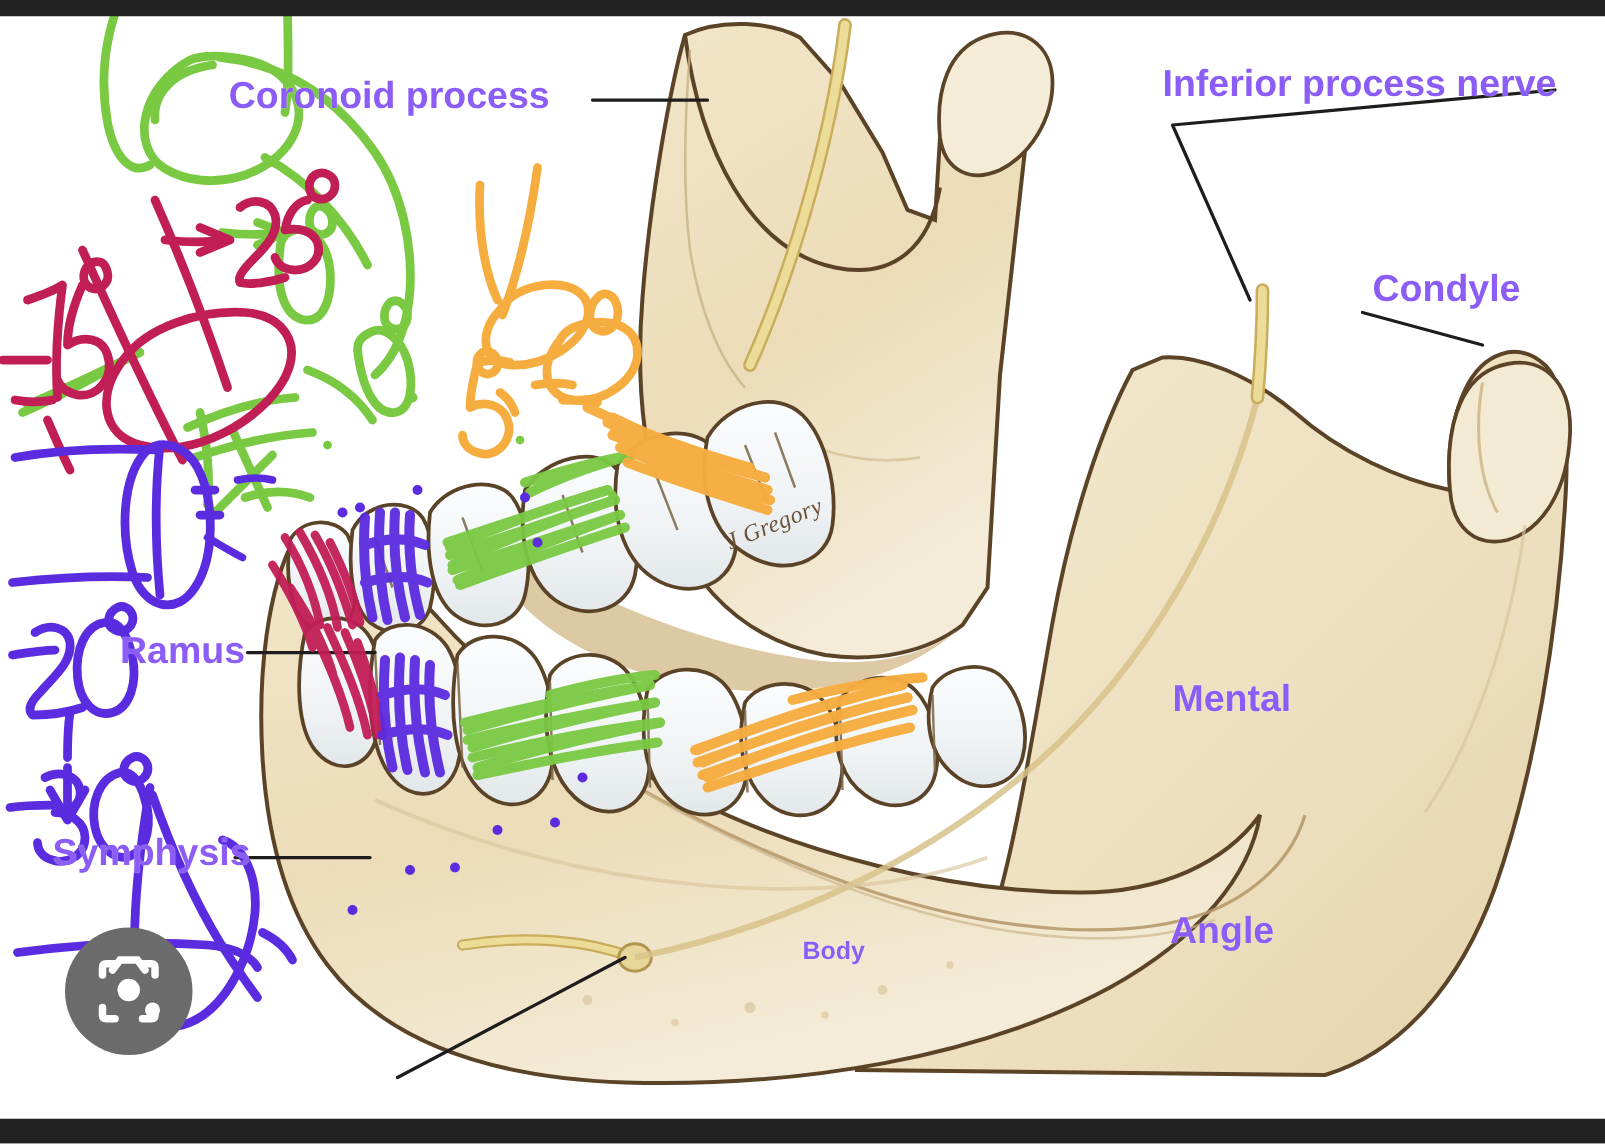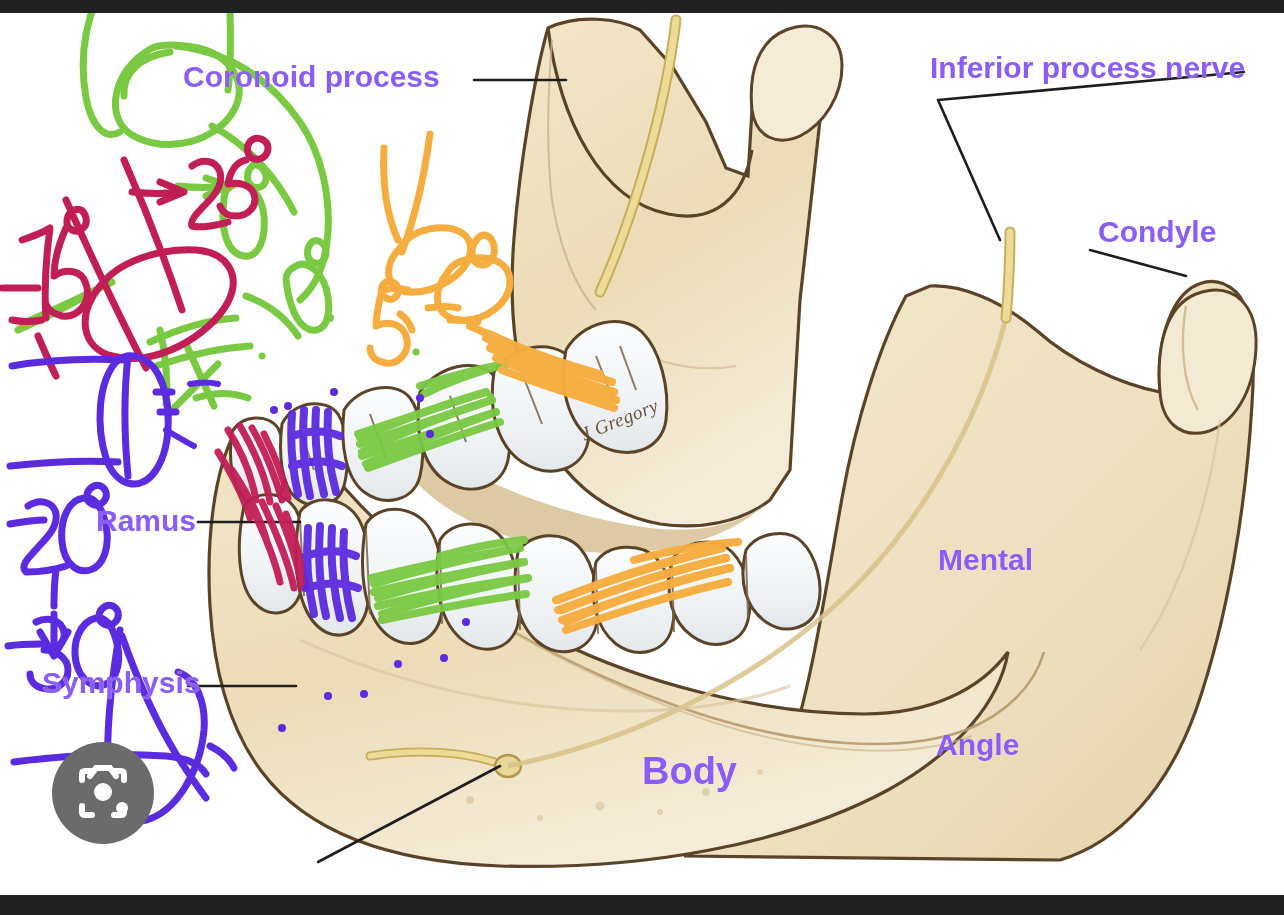--- a/index.html
+++ b/index.html
@@ -403,21 +403,21 @@
     </g>
   </svg>
 
   <div class="lbl" id="lbl-coronoid">Coronoid process</div>
   <div class="lbl" id="lbl-ian">Inferior process nerve</div>
   <div class="lbl" id="lbl-condyle">Condyle</div>
   <div class="lbl" id="lbl-teeth">Ramus</div>
   <div class="lbl" id="lbl-symphysis">Symphysis</div>
   <div class="lbl" id="lbl-ramus">Mental</div>
   <div class="lbl" id="lbl-angle">Angle</div>
-  <div class="lbl" id="lbl-body" style="left:642px;top:750px;font-size:38px;">Body</div>
+  <div class="lbl" id="lbl-body" style="left:642px;top:750px;font-size:20px;">Body</div>
 
   <div id="lens">
     <svg width="102" height="102" viewBox="0 0 102 102">
       <g fill="none" stroke="#ffffff" stroke-width="6" stroke-linecap="round">
         <path d="M30 38 L30 32 Q30 29 33 29 L40 29"></path>
         <path d="M62 29 L69 29 Q72 29 72 32 L72 38"></path>
         <path d="M30 64 L30 70 Q30 73 33 73 L40 73"></path>
         <path d="M72 64 L72 70 Q72 73 69 73 L62 73"></path>
         <path d="M38 34 L44 26 L58 26 L64 34"></path>
       </g>

